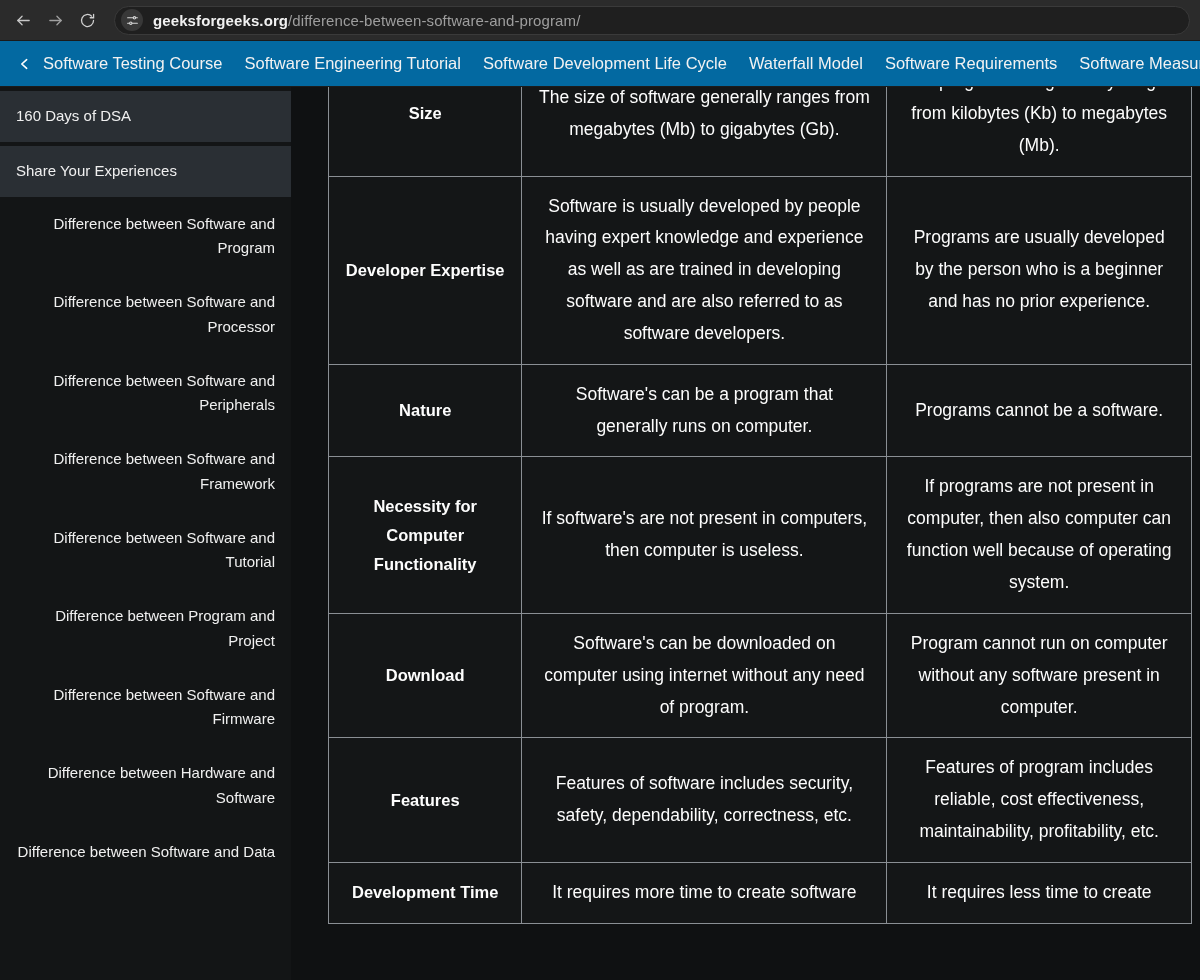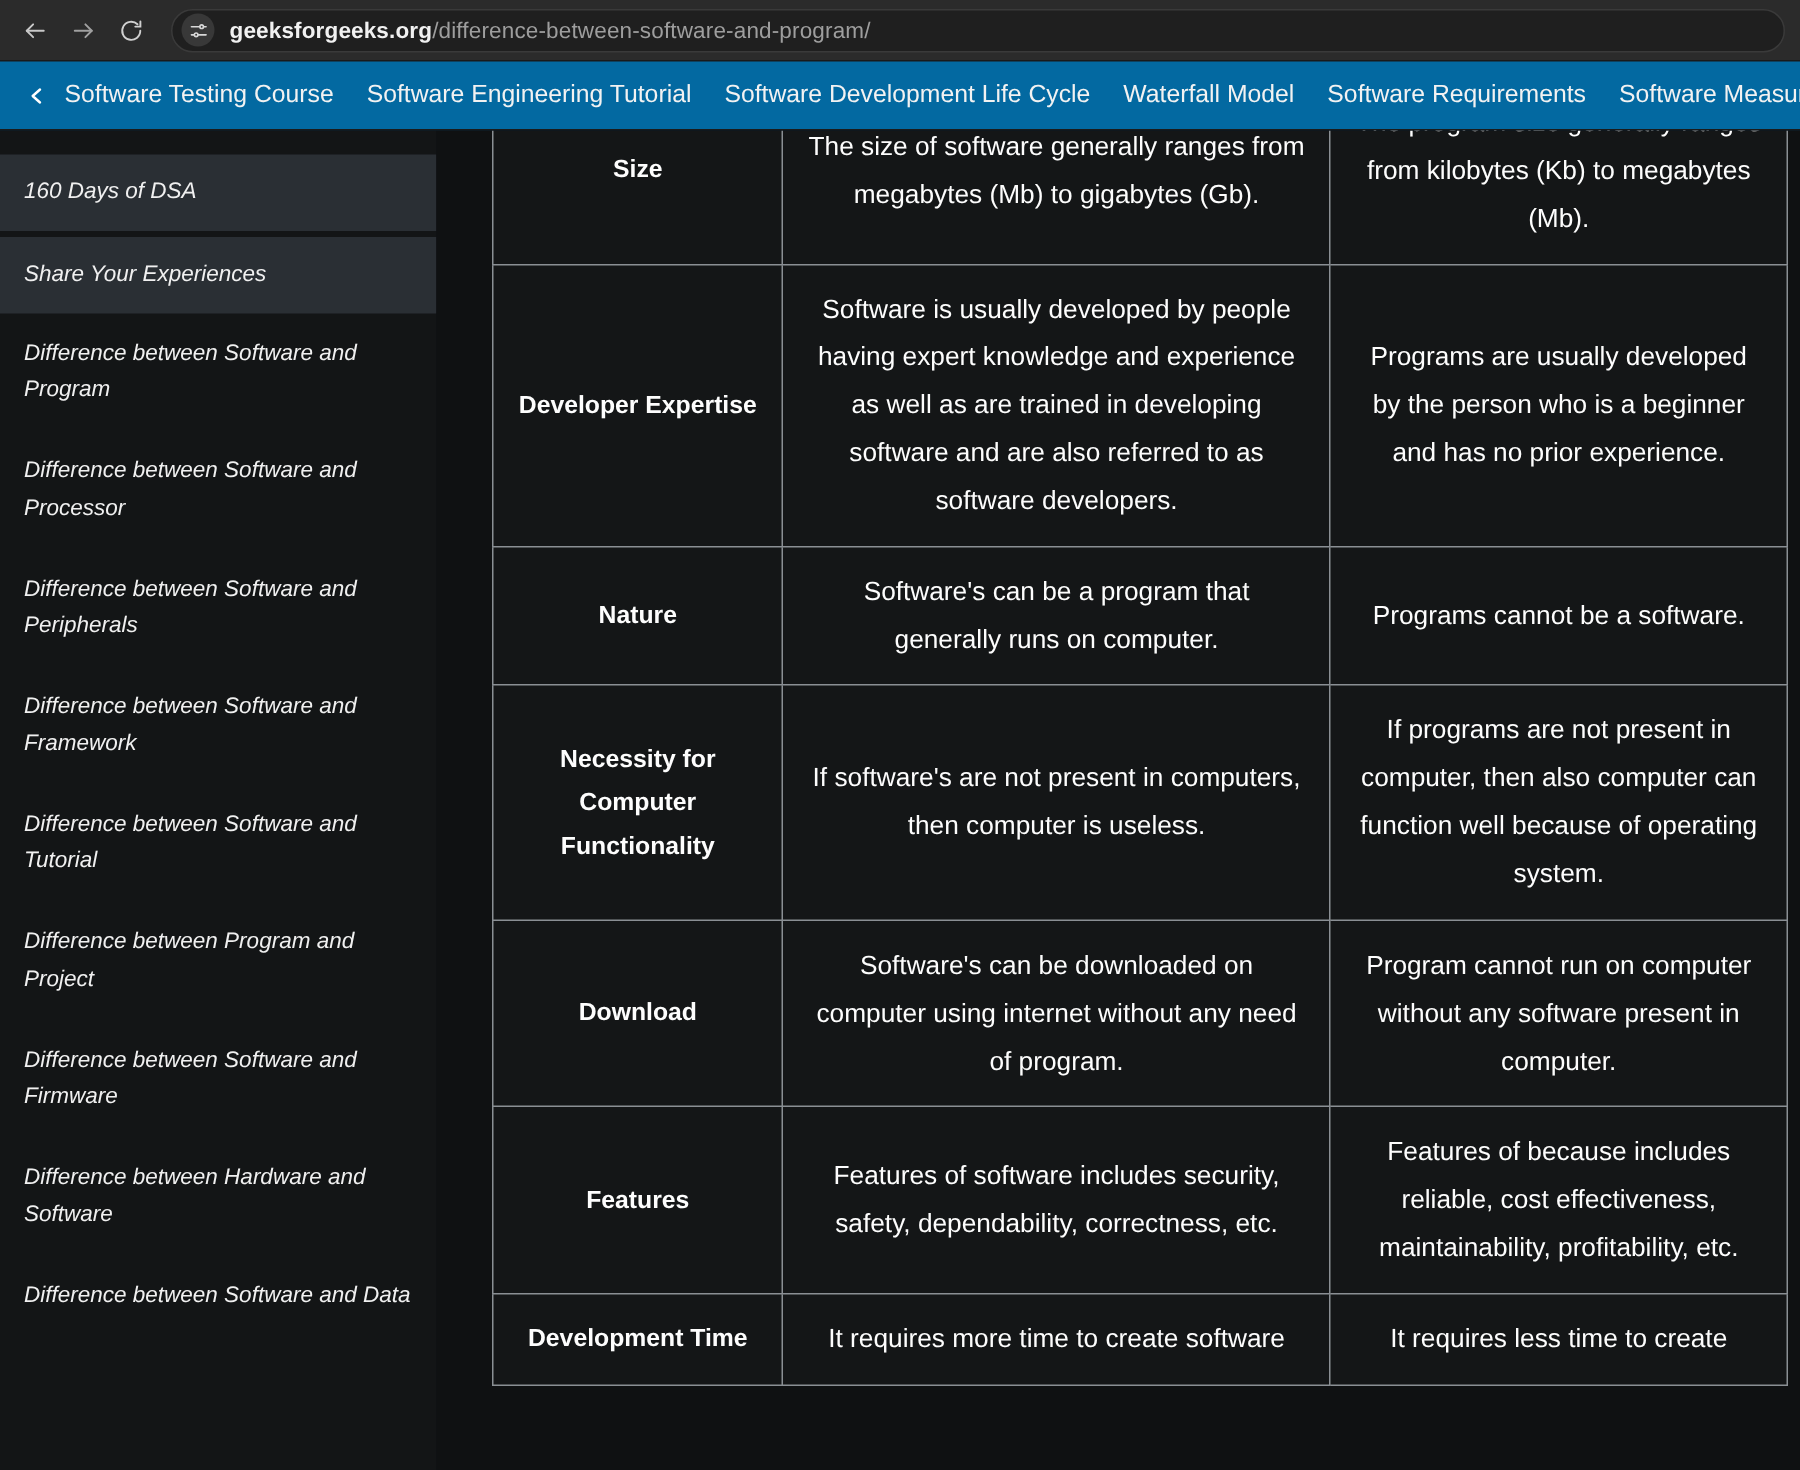--- a/index.html
+++ b/index.html
@@ -90,37 +90,36 @@
     display:flex;
     position:relative;
     overflow:hidden;
   }
 
   
   .sidebar{
     width:291px;
     flex:0 0 291px;
     background:#131516;
-    padding-top:16px;
-    overflow:hidden;
-    font-style:italic;
+    padding-top:4px;
+    overflow:hidden;
   }
   .side-item{
     padding:14px 16px;
     color:#f0f0f0;
     font-size:15px;
     line-height:1.65;
     cursor:pointer;
   }
   .side-item.boxed{
     background:#2a2f34;
     padding:13px 16px;
   }
   .side-item.boxed + .side-item.boxed{margin-top:4px;}
-  .side-item.plain{padding:15px 16px 14px 16px;}
+  .side-item.plain{padding:15px 16px 14px 16px;text-align:right;}
 
   
   .content{
     flex:1 1 auto;
     position:relative;
     overflow:hidden;
     background:#0f1112;
   }
   table.cmp{
     width:864px;
@@ -246,21 +245,21 @@
           <td class="pg">If programs are not present in computer, then also computer can function well because of operating system.</td>
         </tr>
         <tr>
           <td class="feat">Download</td>
           <td class="sw">Software's can be downloaded on computer using internet without any need of program.</td>
           <td class="pg">Program cannot run on computer without any software present in computer.</td>
         </tr>
         <tr>
           <td class="feat">Features</td>
           <td class="sw">Features of software includes security, safety, dependability, correctness, etc.</td>
-          <td class="pg">Features of because includes reliable, cost effectiveness, maintainability, profitability, etc.</td>
+          <td class="pg">Features of program includes reliable, cost effectiveness, maintainability, profitability, etc.</td>
         </tr>
         <tr>
           <td class="feat">Development Time</td>
           <td class="sw">It requires more time to create software</td>
           <td class="pg">It requires less time to create</td>
         </tr>
       </tbody>
     </table>
   </main>
 </div>

